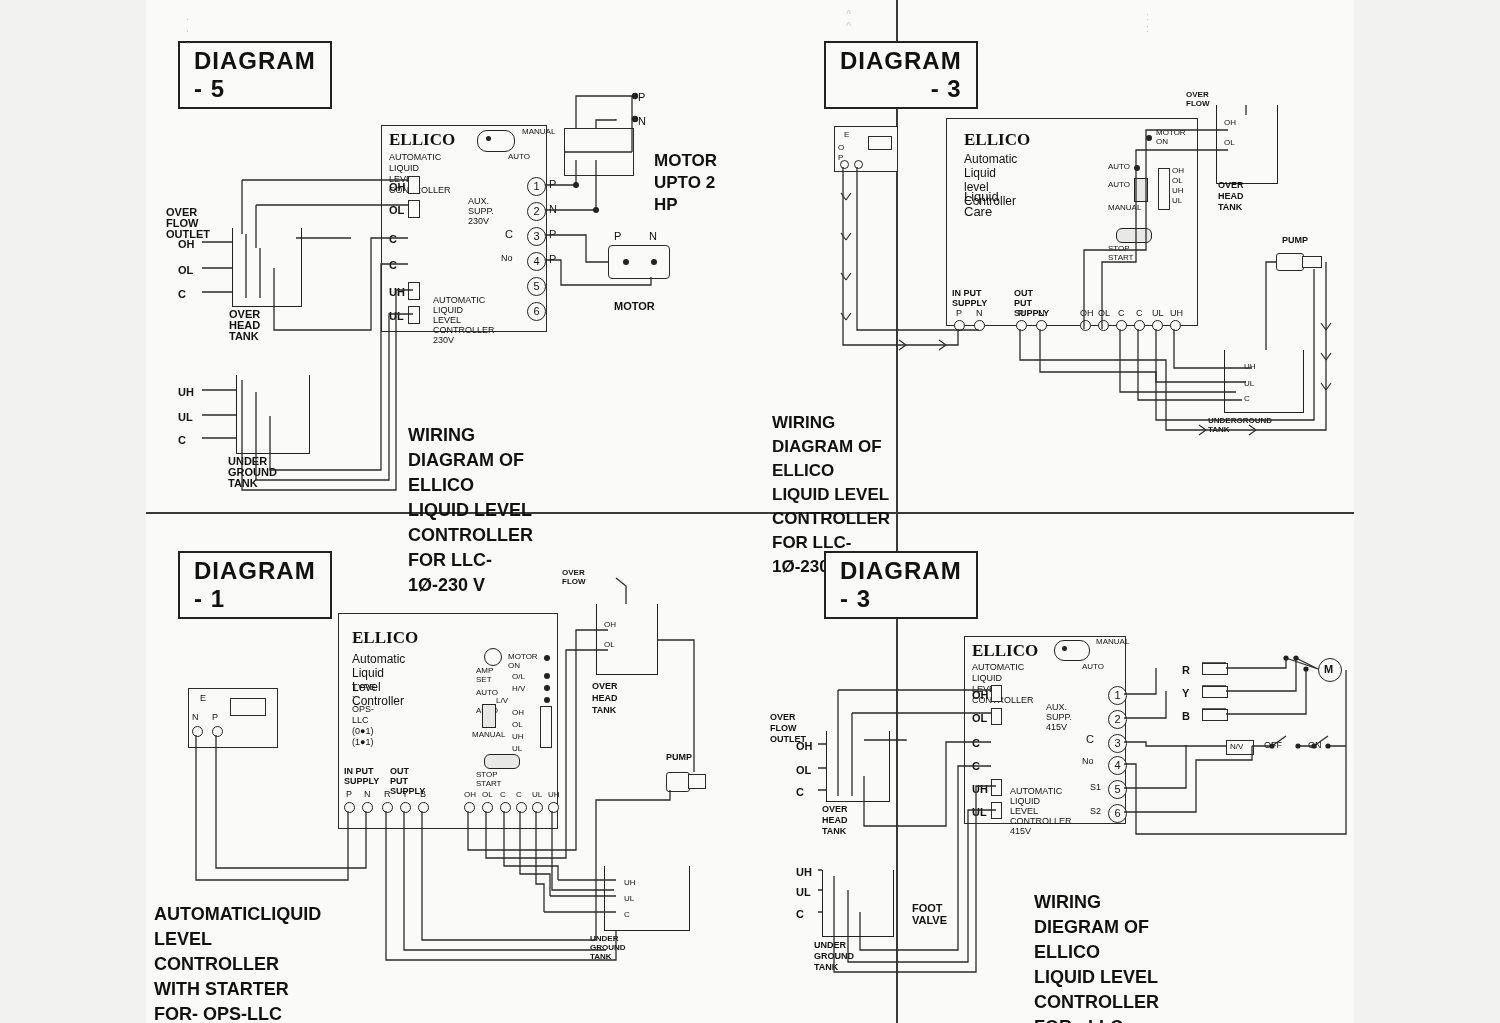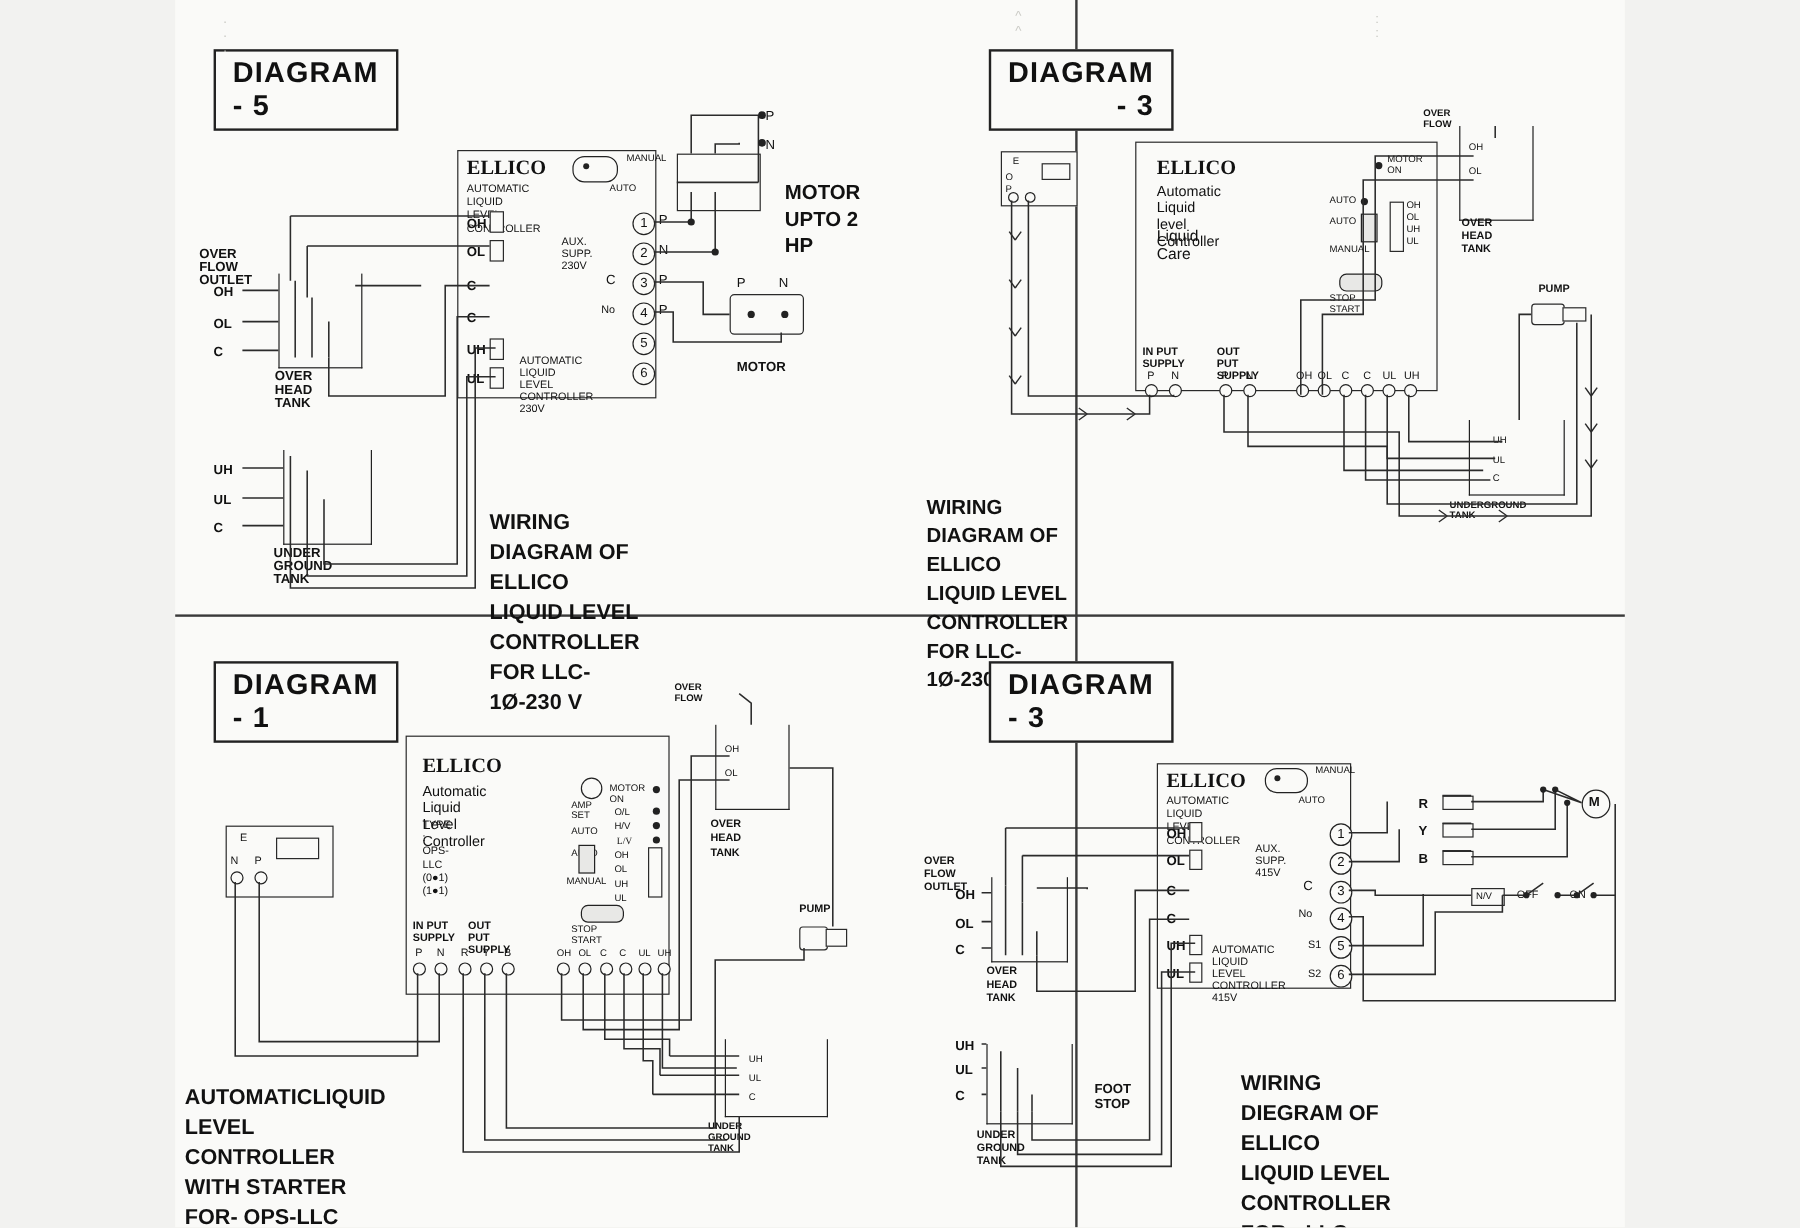--- a/index.html
+++ b/index.html
@@ -282,21 +282,21 @@
       <div class="sw" style="left:338px;top:754px;width:34px;height:13px;border-radius:6px;"></div>
       <div class="lbl xs" style="left:330px;top:770px;">STOP  START</div>
 
       <div class="lbl xs" style="left:362px;top:652px;line-height:9px;">MOTOR
 ON</div>
       <div class="led" style="left:398px;top:655px;"></div>
       <div class="lbl xs" style="left:366px;top:672px;">O/L</div>
       <div class="led" style="left:398px;top:673px;"></div>
       <div class="lbl xs" style="left:366px;top:684px;">H/V</div>
       <div class="led" style="left:398px;top:685px;"></div>
-      <div class="lbl xs" style="left:368px;top:696px;font-family:Liberation Serif, serif;">L/V</div>
+      <div class="lbl xs" style="left:350px;top:696px;">L/V</div>
       <div class="led" style="left:398px;top:697px;"></div>
       <div class="box" style="left:394px;top:706px;width:10px;height:40px;"></div>
       <div class="lbl xs" style="left:366px;top:708px;">OH</div>
       <div class="lbl xs" style="left:366px;top:720px;">OL</div>
       <div class="lbl xs" style="left:366px;top:732px;">UH</div>
       <div class="lbl xs" style="left:366px;top:744px;">UL</div>
 
       <div class="lbl b s" style="left:198px;top:766px;line-height:10px;">IN PUT
 SUPPLY</div>
       <div class="lbl b s" style="left:244px;top:766px;line-height:10px;">OUT PUT
@@ -437,21 +437,21 @@
       <div class="lbl b" style="left:650px;top:786px;">C</div>
       <div class="lbl b s" style="left:676px;top:804px;line-height:11px;">OVER HEAD
 TANK</div>
 
       <div class="tank" style="left:676px;top:870px;width:70px;height:66px;"></div>
       <div class="lbl b" style="left:650px;top:866px;">UH</div>
       <div class="lbl b" style="left:650px;top:886px;">UL</div>
       <div class="lbl b" style="left:650px;top:908px;">C</div>
       <div class="lbl b s" style="left:668px;top:940px;line-height:11px;">UNDER GROUND
 TANK</div>
-      <div class="lbl b" style="left:766px;top:902px;">FOOT STOP</div>
+      <div class="lbl b" style="left:766px;top:902px;">FOOT VALVE</div>
 
       <svg width="1208" height="1023">
         <g stroke="#2b2b2b" stroke-width="1.3" fill="none">
           <path d="M672,744 L680,744 M672,768 L680,768 M672,790 L680,790"></path>
           <path d="M692,738 L692,796 M706,752 L706,796 M718,776 L718,796"></path>
           <path d="M688,876 L688,926 M702,890 L702,926 M714,912 L714,926"></path>
           <path d="M672,870 L676,870 M672,890 L676,890 M672,912 L676,912"></path>
           <path d="M692,690 L845,690 M706,713 L845,713"></path>
           <path d="M692,690 L692,738 M706,713 L706,752"></path>
           <path d="M718,740 L760,740 L760,741"></path>

